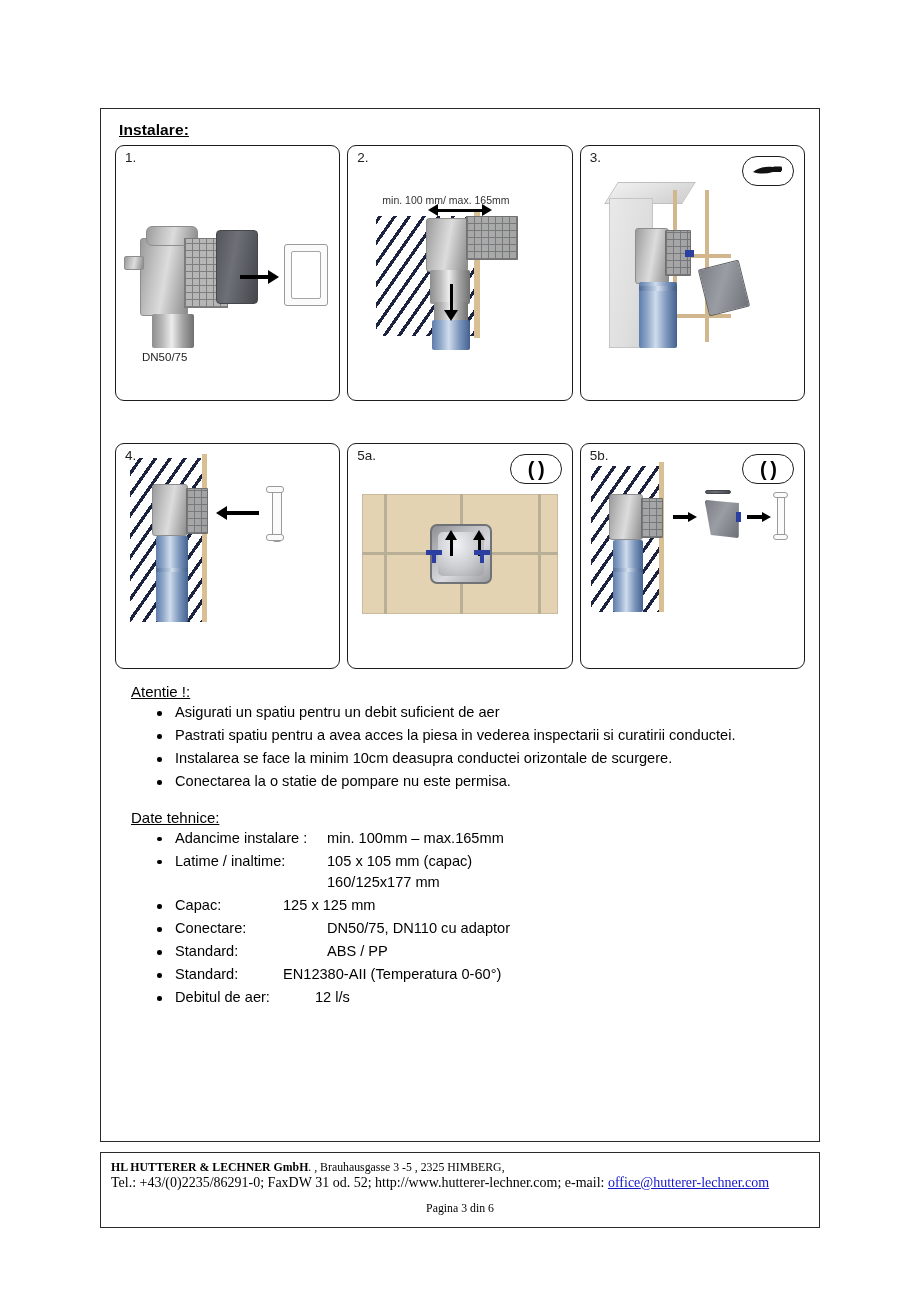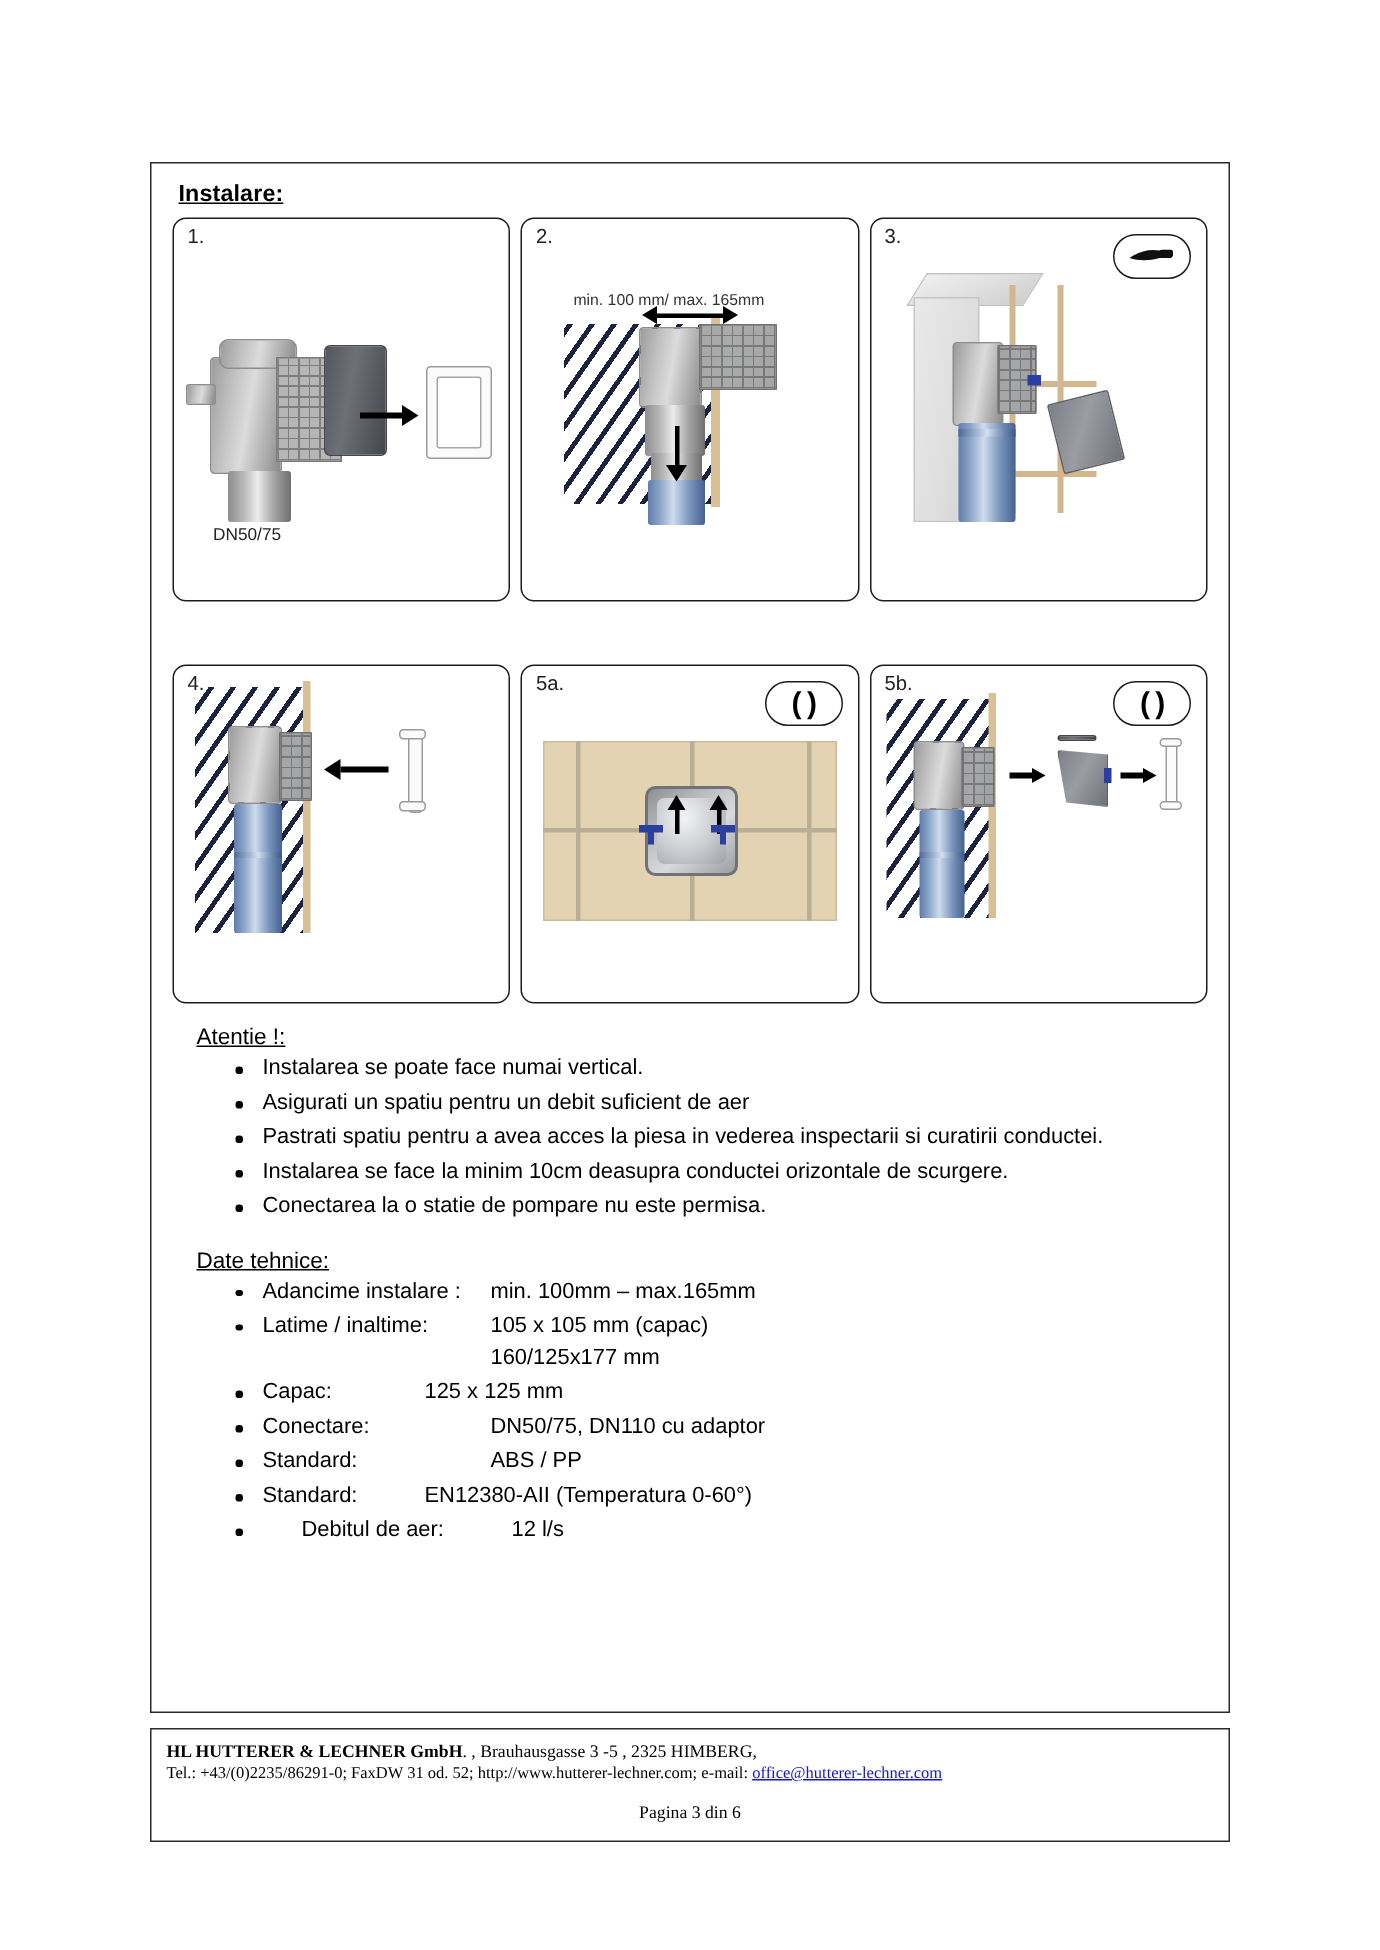--- a/index.html
+++ b/index.html
@@ -277,21 +277,21 @@
     position:absolute;
     left:100px; top:1152px;
     width:720px; height:76px;
     border:1.4px solid #2a2a2a;
     background:#fff;
     font-family:"Liberation Serif", serif;
     padding:7px 10px 0 10px;
   }
   .f-line1 { font-size:11.8px; line-height:15px; }
   .f-line1 b { font-weight:bold;text-align:right; }
-  .f-line2 { font-size:11px; line-height:15px; }
+  .f-line2 { font-size:14px; line-height:15px; }
   .f-mail { color:#1616c8; text-decoration:underline; }
   .f-page {
     text-align:center;
     font-size:11.8px;
     margin-top:11px;
   }
 </style>
 </head>
 <body>
 
@@ -449,21 +449,20 @@
         </div>
         <div class="frame-white" style="left:196px;top:48px;width:8px;height:48px;"></div>
         <div class="frame-white" style="left:192px;top:48px;width:15px;height:6px;"></div>
         <div class="frame-white" style="left:192px;top:90px;width:15px;height:6px;"></div>
       </div>
     </div>
   </div>
 
   <div class="txt-head">Atentie !:</div>
   <ul class="bullets">
-    <li>Instalarea se poate face numai vertical.</li>
     <li>Asigurati un spatiu pentru un debit suficient de aer</li>
     <li>Pastrati spatiu pentru a avea acces la piesa in vederea inspectarii si curatirii conductei.</li>
     <li>Instalarea se face la minim 10cm deasupra conductei orizontale de scurgere.</li>
     <li>Conectarea la o statie de pompare nu este permisa.</li>
   </ul>
 
   <div class="txt-head" style="margin-top:16px;">Date tehnice:</div>
   <ul class="bullets">
     <li>
       <span class="spec-k" style="width:152px;">Adancime instalare :</span><span class="spec-v">min. 100mm  –  max.165mm</span>
@@ -478,21 +477,21 @@
     <li>
       <span class="spec-k" style="width:152px;">Conectare:</span><span class="spec-v">DN50/75,  DN110 cu adaptor</span>
     </li>
     <li>
       <span class="spec-k" style="width:152px;">Standard:</span><span class="spec-v">ABS / PP</span>
     </li>
     <li>
       <span class="spec-k" style="width:108px;">Standard:</span><span class="spec-v">EN12380-AII (Temperatura 0-60°)</span>
     </li>
     <li>
-      <span class="spec-k" style="width:140px;margin-left:26px;">Debitul de aer:</span><span class="spec-v">12 l/s</span>
+      <span class="spec-k" style="width:140px;">Debitul de aer:</span><span class="spec-v">12 l/s</span>
     </li>
   </ul>
 </div>
 
 <div class="footer-box">
   <div class="f-line1">
     <b>HL HUTTERER &amp; LECHNER GmbH</b><span>. , Brauhausgasse 3 -5 , 2325 HIMBERG,</span>
   </div>
   <div class="f-line2">
     <span>Tel.:  +43/(0)2235/86291-0;   FaxDW  31 od. 52;   http://www.hutterer-lechner.com;  e-mail: </span><a href="#" class="f-mail">office@hutterer-lechner.com</a>

